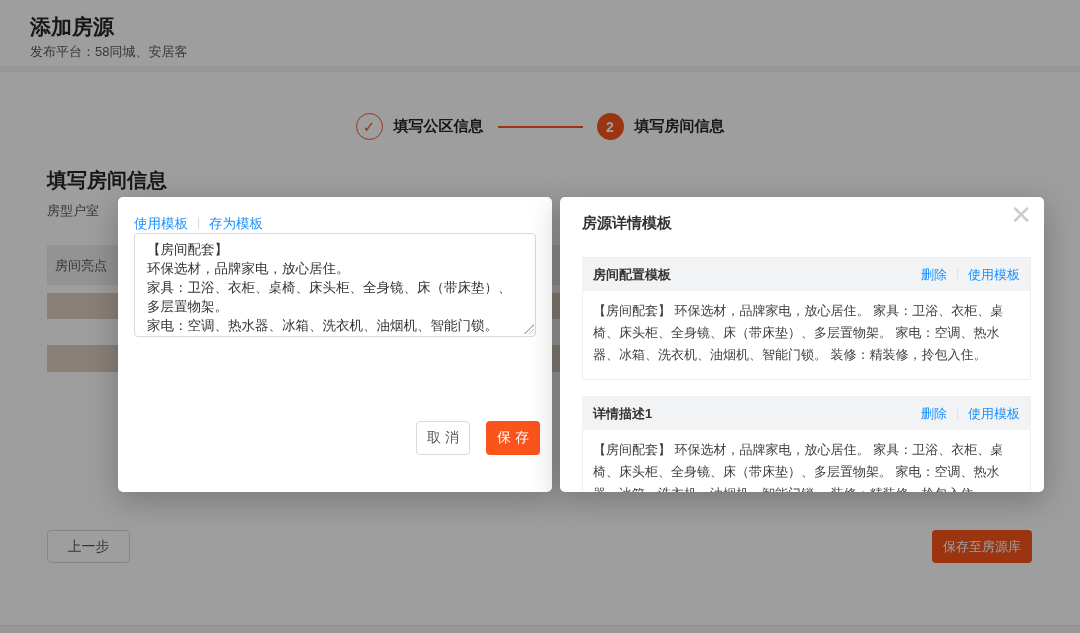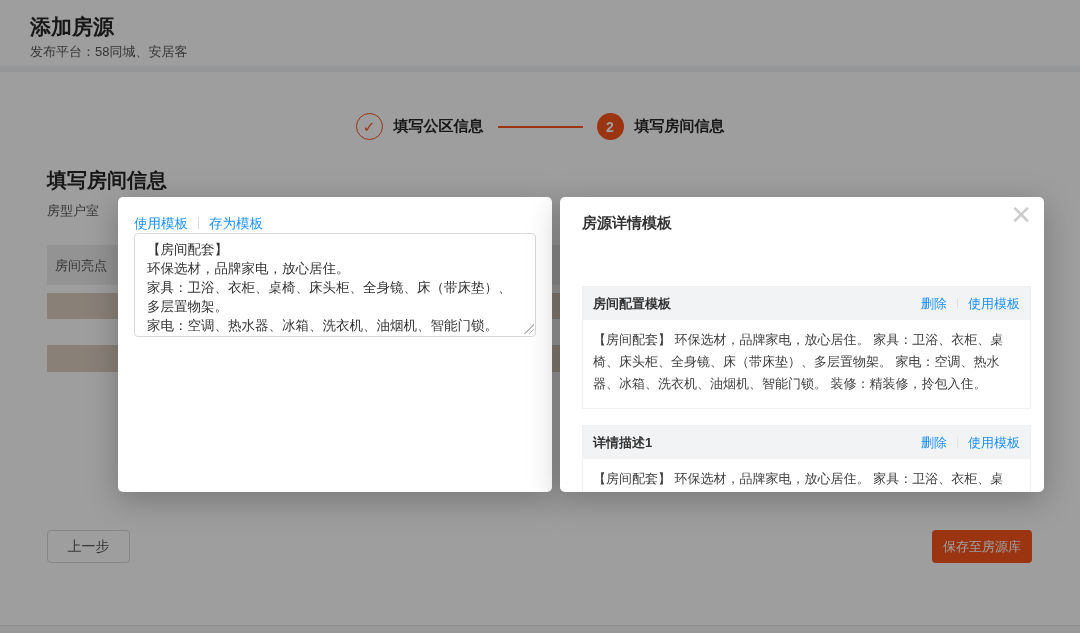--- a/index.html
+++ b/index.html
@@ -94,21 +94,21 @@
   }
   .btn-save {
     min-width:54px; height:34px; padding:0 10px; background:#fa541c; border:none;
     border-radius:4px; font-size:14px; color:#fff; cursor:pointer;
   }
   .mr-title { position:absolute; left:22px; top:17px; font-size:15px; font-weight:bold; color:#333; }
   .mr-close {
     position:absolute; top:2px; right:12px; font-size:26px; color:#ccc; background:none; border:none;
     cursor:pointer; line-height:1.3; font-family:"DejaVu Sans",sans-serif;
   }
-  .mr-body { padding:78px 13px 0 22px; }
+  .mr-body { padding:49px 13px 0 22px; }
   .tpl-item { border:1px solid #eef0f2; margin-top:11px; }
   .tpl-item + .tpl-item { margin-top:16px; }
   .tpl-item-header {
     height:33px; background:#f2f3f5; display:flex; align-items:center;
     justify-content:space-between; padding:0 10px;
   }
   .tpl-item-name { font-size:13px; font-weight:600; color:#333; }
   .tpl-item-links { display:flex; align-items:center; font-size:13px; }
   .tpl-item-links a { color:#1890ff; text-decoration:none; cursor:pointer; }
   .tpl-item-links .sep { width:1px; height:11px; background:#dfe3e8; margin:0 10px; }
@@ -169,20 +169,24 @@
         <a>使用模板</a><span class="sep"></span><a>存为模板</a>
       </div>
       <div class="ta-wrap">
         <textarea class="ml-textarea" style="">【房间配套】
 环保选材，品牌家电，放心居住。
 家具：卫浴、衣柜、桌椅、床头柜、全身镜、床（带床垫）、多层置物架。
 家电：空调、热水器、冰箱、洗衣机、油烟机、智能门锁。
 装修：精装修，拎包入住。</textarea>
         <div class="ta-handle"></div>
       </div>
+    </div>
+    <div class="ml-footer">
+      <button class="btn-cancel">取 消</button>
+      <button class="btn-save">保 存</button>
     </div>
   </div>
 
   <div class="modal modal-right">
     <div class="mr-title">房源详情模板</div>
     <button class="mr-close">✕</button>
     <div class="mr-body">
 
       <div class="tpl-item">
         <div class="tpl-item-header">

